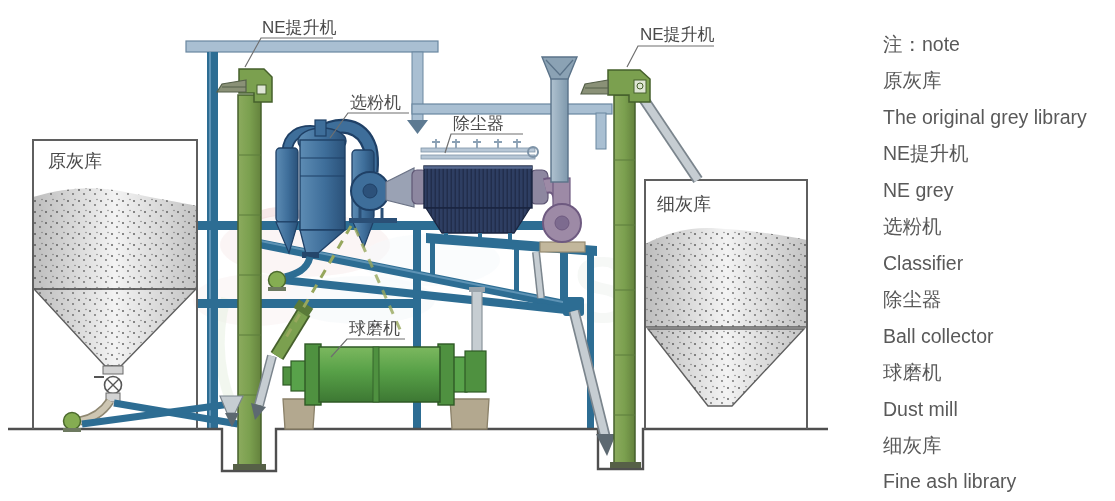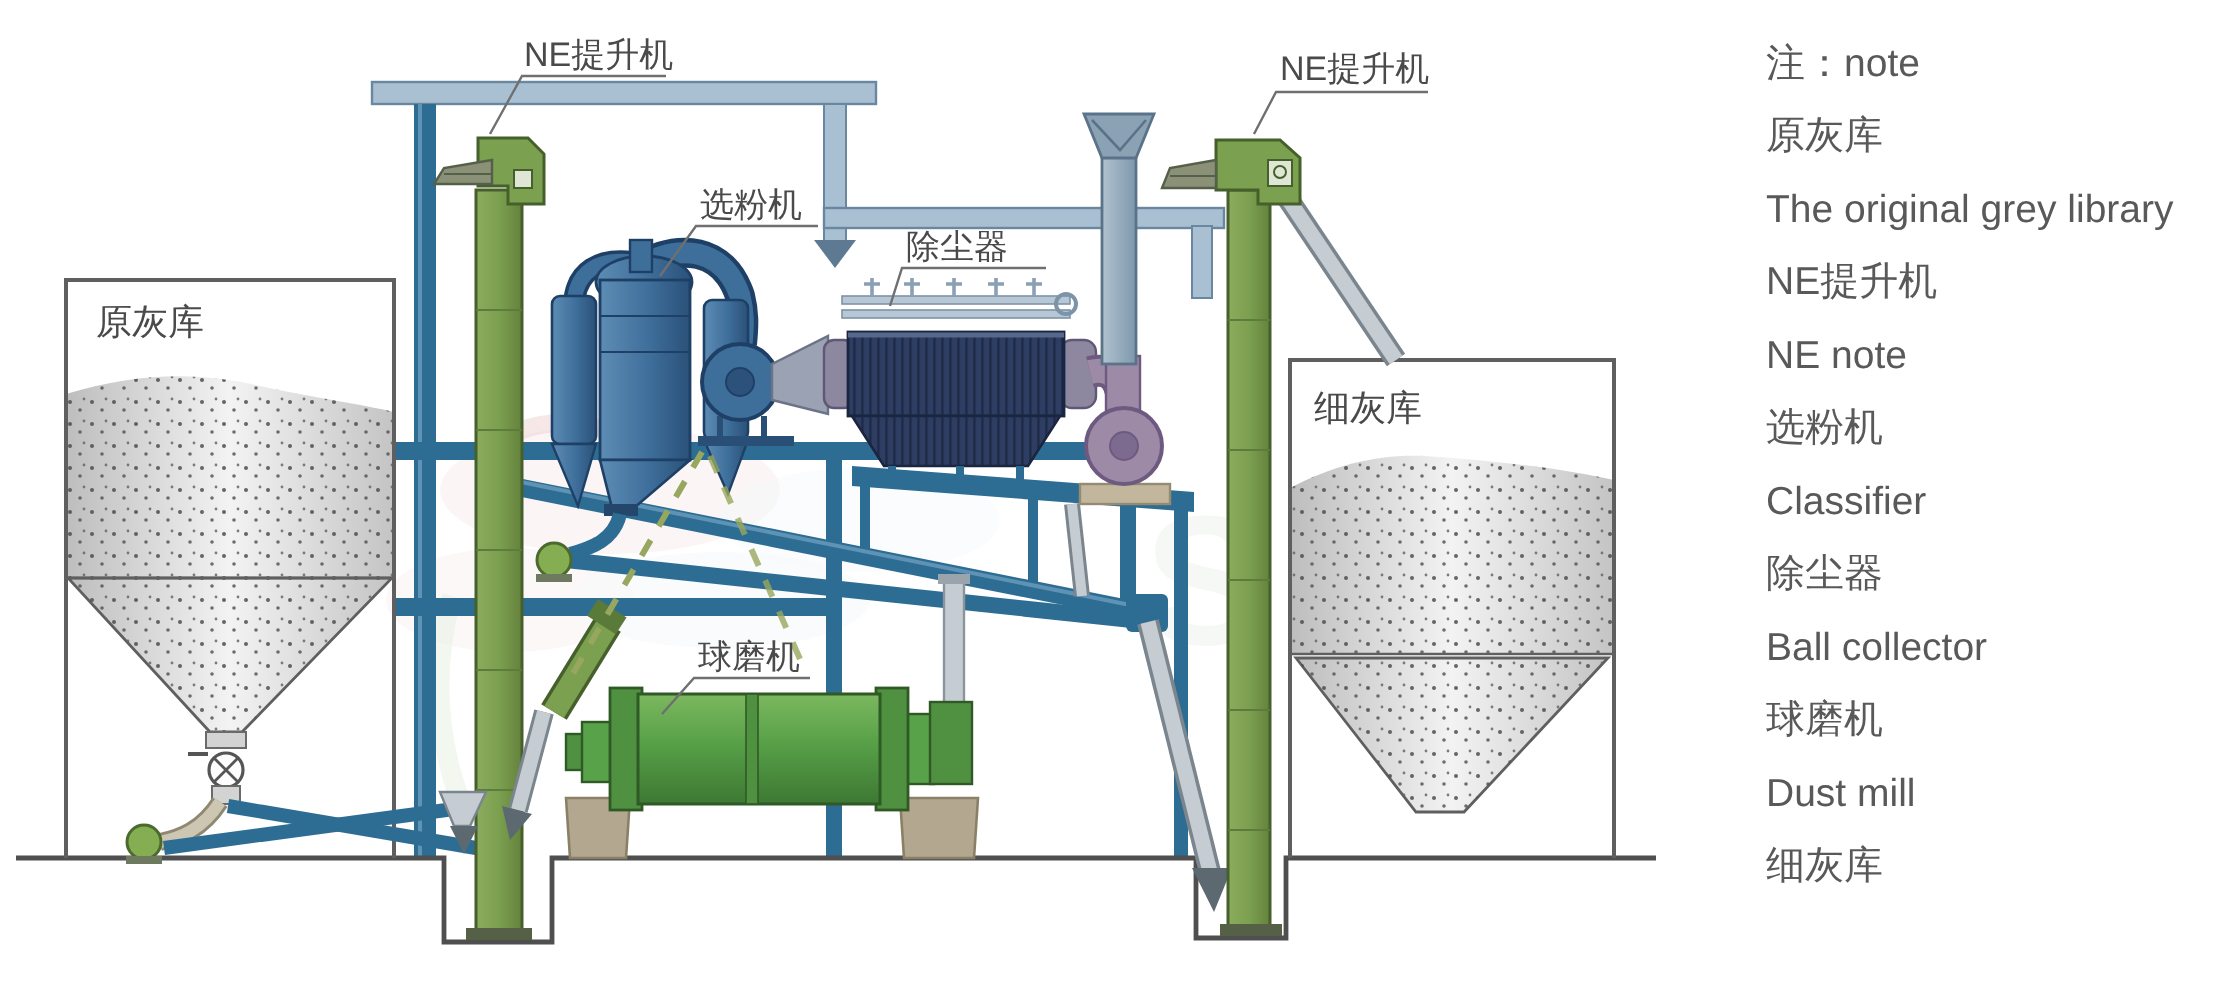--- a/index.html
+++ b/index.html
@@ -2,21 +2,21 @@
 <html><head>
 <meta charset="utf-8">
 <style>
   html,body{margin:0;padding:0;background:#ffffff;}
   #stage{position:relative;width:1115px;height:501px;background:#ffffff;overflow:hidden;
          font-family:"Liberation Sans", sans-serif;}
   #diagram-svg{position:absolute;left:0;top:0;}
   .diagram-label{font-family:"Liberation Sans", sans-serif;font-size:17px;fill:#4a4a4a;}
   .silo-label{font-family:"Liberation Sans", sans-serif;font-size:18px;fill:#4a4a4a;}
   .leader{stroke:#6f6f6f;stroke-width:1.2;fill:none;}
-  #legend{position:absolute;left:883px;top:14px;width:230px;}
+  #legend{position:absolute;left:883px;top:26px;width:230px;}
   .legend-line{font-size:19.5px;line-height:36.45px;color:#595959;white-space:nowrap;}
 </style>
 </head>
 <body>
 
 <div id="stage">
 
 <svg id="diagram-svg" width="1115" height="501" viewBox="0 0 1115 501">
   <defs>
     <linearGradient id="siloGrad" x1="0" y1="0" x2="1" y2="0">
@@ -286,23 +286,24 @@
     <text class="silo-label" x="48" y="167">原灰库</text>
     <text class="silo-label" x="657" y="210">细灰库</text>
   </g>
 </svg>
 
 <div id="legend">
   <div class="legend-line">注：note</div>
   <div class="legend-line">原灰库</div>
   <div class="legend-line">The original grey library</div>
   <div class="legend-line">NE提升机</div>
-  <div class="legend-line">NE note</div>
+  <div class="legend-line">NE grey</div>
   <div class="legend-line">选粉机</div>
   <div class="legend-line">Classifier</div>
   <div class="legend-line">除尘器</div>
   <div class="legend-line">Ball collector</div>
   <div class="legend-line">球磨机</div>
   <div class="legend-line">Dust mill</div>
   <div class="legend-line">细灰库</div>
+  <div class="legend-line">Fine ash library</div>
 </div>
 
 </div>
 
 </body></html>

